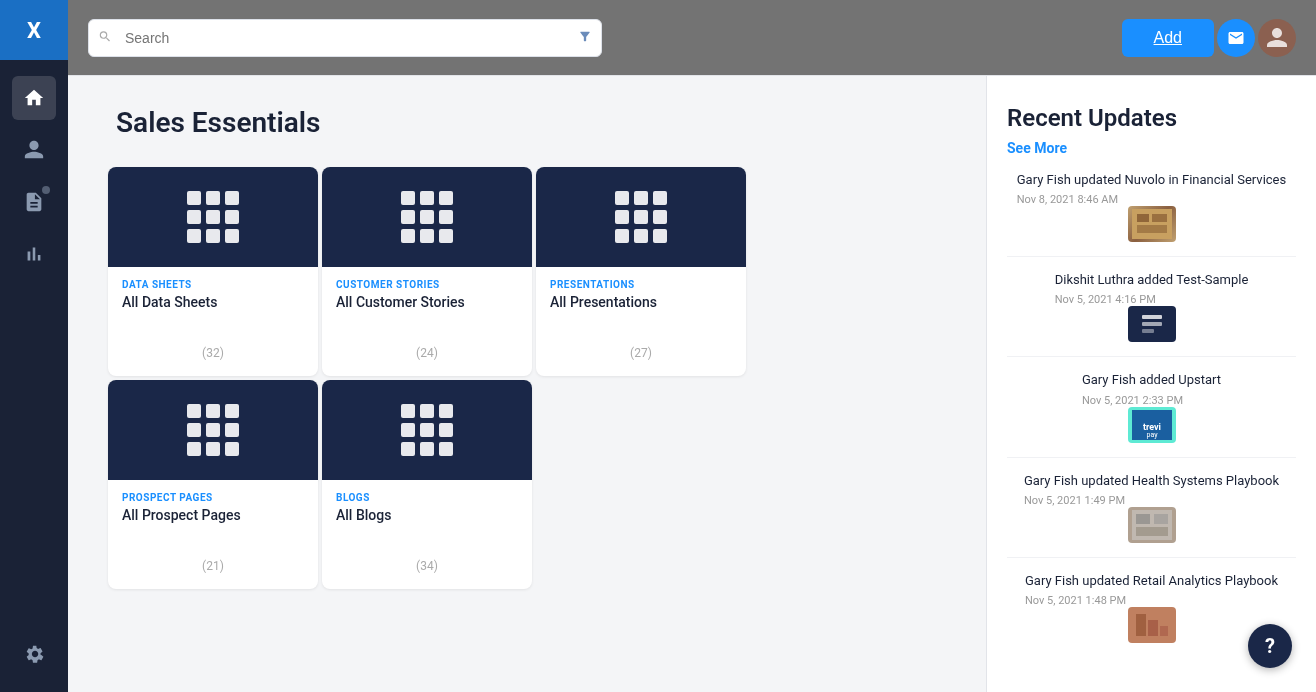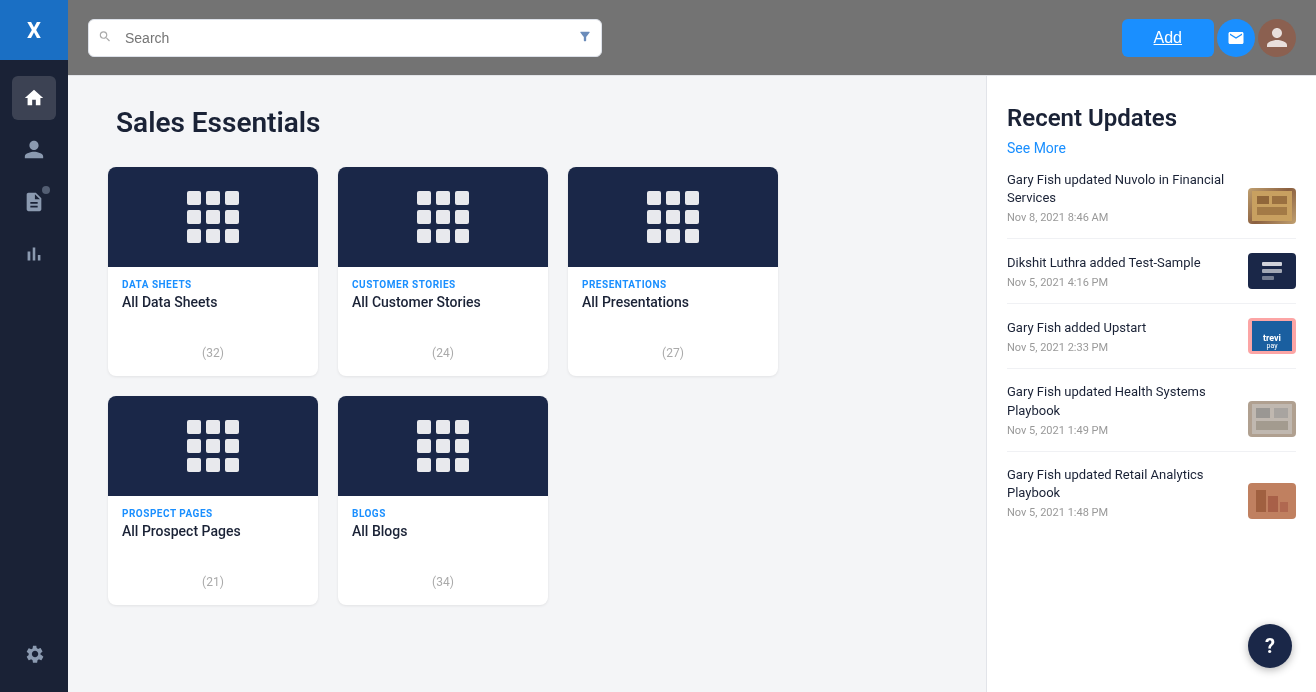--- a/index.html
+++ b/index.html
@@ -159,21 +159,21 @@
       font-size: 28px;
       font-weight: 600;
       color: #1a2236;
       margin-bottom: 28px;
       margin-left: 8px;
     }
 
     .cards-grid {
       display: grid;
       grid-template-columns: repeat(3, 210px);
-      gap: 20px;
+      gap: 4px;
     }
 
     .card {
       background: white;
       border-radius: 8px;
       overflow: hidden;
       cursor: pointer;
       box-shadow: 0 1px 3px rgba(0,0,0,0.08);
       width: 210px;
     }
@@ -232,30 +232,31 @@
     }
     .right-title {
       font-size: 24px;
       font-weight: 600;
       color: #1a2236;
       margin-bottom: 6px;
     }
     .see-more-link {
       color: #1a8fff;
       font-size: 14px;
-      font-weight: 400;
+      font-weight: 700;
       cursor: pointer;
       text-decoration: none;
       display: inline-block;
     }
     .update-item {
       display: flex;
-      align-items: flex-end;
+      align-items: center;
       padding: 14px 0;
       border-bottom: 1px solid #f0f1f4;
+      flex-direction: column;
     }
     .update-item:last-child { border-bottom: none; }
     .update-text { flex: 1; }
     .update-desc {
       font-size: 13px;
       color: #1a2236;
       margin-bottom: 4px;
       line-height: 1.4;
     }
     .update-time {
@@ -518,21 +519,21 @@
           </svg>
         </div>
       </div>
 
       
       <div class="update-item">
         <div class="update-text">
           <div class="update-desc">Gary Fish added Upstart</div>
           <div class="update-time">Nov 5, 2021 2:33 PM</div>
         </div>
-        <div class="update-thumb" style="background:#fca5a5;">
+        <div class="update-thumb" style="background:#5eead4;">
           <svg width="40" height="30" viewBox="0 0 40 30">
             <rect width="40" height="30" fill="#1a5fa0"></rect>
             <text x="20" y="20" text-anchor="middle" fill="white" font-size="9" font-weight="bold">trevi</text>
             <text x="20" y="27" text-anchor="middle" fill="white" font-size="7">pay</text>
           </svg>
         </div>
       </div>
 
       
       <div class="update-item">

